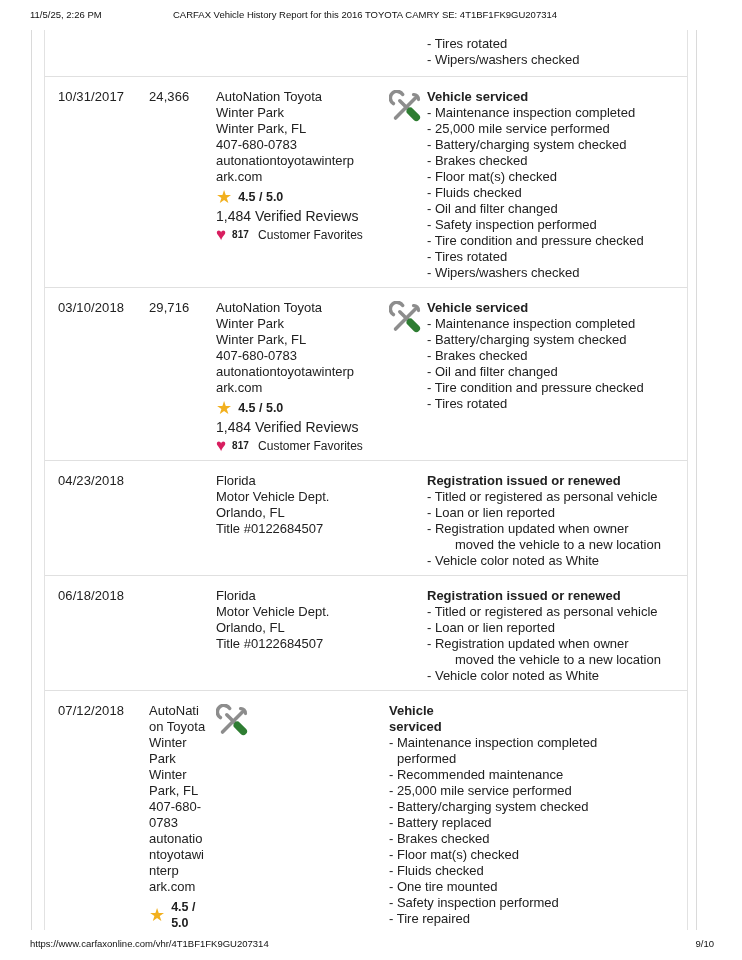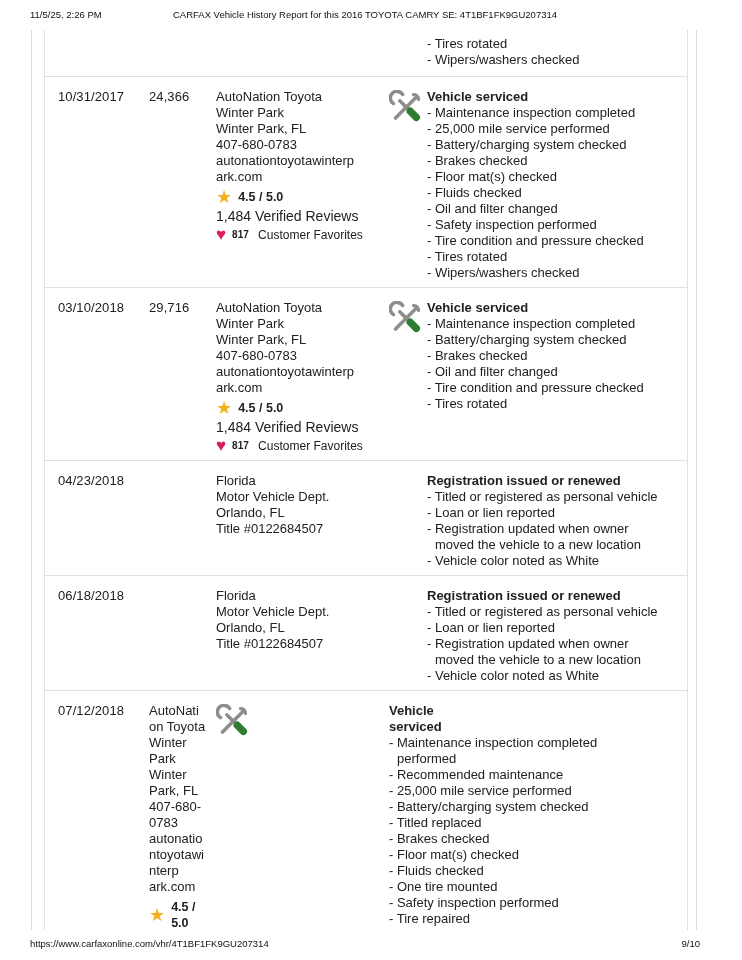--- a/index.html
+++ b/index.html
@@ -5,21 +5,21 @@
   html,body { margin:0; padding:0; background:#ffffff; }
   .page {
     position:relative; width:730px; height:960px; background:#ffffff;
     font-family:"Liberation Sans","DejaVu Sans",sans-serif; color:#212121;
     overflow:hidden;
   }
   
   .hdr { position:absolute; top:9px; left:0; right:0; height:14px; font-size:9.5px; color:#111; }
   .hdr-left { position:absolute; left:30px; top:0; }
   .hdr-center { text-align:center; }
-  .ftr { position:absolute; bottom:11px; left:30px; right:30px; font-size:9.5px; color:#111;
+  .ftr { position:absolute; bottom:11px; left:30px; right:16px; font-size:9.5px; color:#111;
          display:flex; justify-content:space-between; }
   
   .card { position:absolute; left:31px; right:33px; top:30px; bottom:30px;
           border-left:1px solid #dadada; border-right:1px solid #dadada; }
   .tbl  { height:100%; margin-left:12px; margin-right:8px;
           border-left:1px solid #e2e2e2; border-right:1px solid #e2e2e2; overflow:hidden; }
   .row { display:grid; grid-template-columns:91px 67px 173px 38px 1fr;
          padding:12px 6px 6px 13px; border-top:1px solid #e0e0e0;
          font-size:13px; line-height:16px; }
   .row.carryover { border-top:none; padding-top:6px; padding-bottom:8px; }
@@ -27,21 +27,21 @@
   .cell-source { padding-right:10px; word-break:break-word; }
   .rating-star { display:flex; align-items:center; gap:6px; margin-top:4px; font-weight:bold; font-size:12.5px; }
   .star-glyph  { color:#F2B01E; font-size:18px; line-height:16px; }
   .reviews-line{ font-size:14px; margin-top:3px; }
   .fav-line    { display:flex; align-items:center; gap:6px; margin-top:3px; font-size:12px; }
   .heart-glyph { color:#D81E5F; font-size:17px; line-height:16px; }
   .fav-count   { font-weight:bold; font-size:10px; }
   .cell-icon svg { display:block; margin-top:1px; }
   .event-title { font-weight:bold; }
   .detail-line { white-space:nowrap; }
-  .detail-line.cont { padding-left:8px; }
+  .detail-line.cont { padding-left:8px;text-align:center; }
 </style>
 </head>
 <body>
 
 <div class="page">
 
   <div class="hdr">
     <span class="hdr-left">11/5/25, 2:26 PM</span>
     <div class="hdr-center">CARFAX Vehicle History Report for this 2016 TOYOTA CAMRY SE: 4T1BF1FK9GU207314</div>
   </div>
@@ -210,21 +210,21 @@
     <line x1="15" y1="15" x2="19.3" y2="19.3" stroke="#2E7D32" stroke-width="5.2" stroke-linecap="round"></line>
   </svg>
           </div>
           <div class="cell-details">
             <div class="event-title">Vehicle serviced</div>
             <div class="detail-line">- Maintenance inspection completed</div>
             <div class="detail-line cont">performed</div>
             <div class="detail-line">- Recommended maintenance</div>
             <div class="detail-line">- 25,000 mile service performed</div>
             <div class="detail-line">- Battery/charging system checked</div>
-            <div class="detail-line">- Titled replaced</div>
+            <div class="detail-line">- Battery replaced</div>
             <div class="detail-line">- Brakes checked</div>
             <div class="detail-line">- Floor mat(s) checked</div>
             <div class="detail-line">- Fluids checked</div>
             <div class="detail-line">- One tire mounted</div>
             <div class="detail-line">- Safety inspection performed</div>
             <div class="detail-line">- Tire repaired</div>
             <div class="detail-line">- Tires rotated</div>
           </div>
         </div>
       </div>

